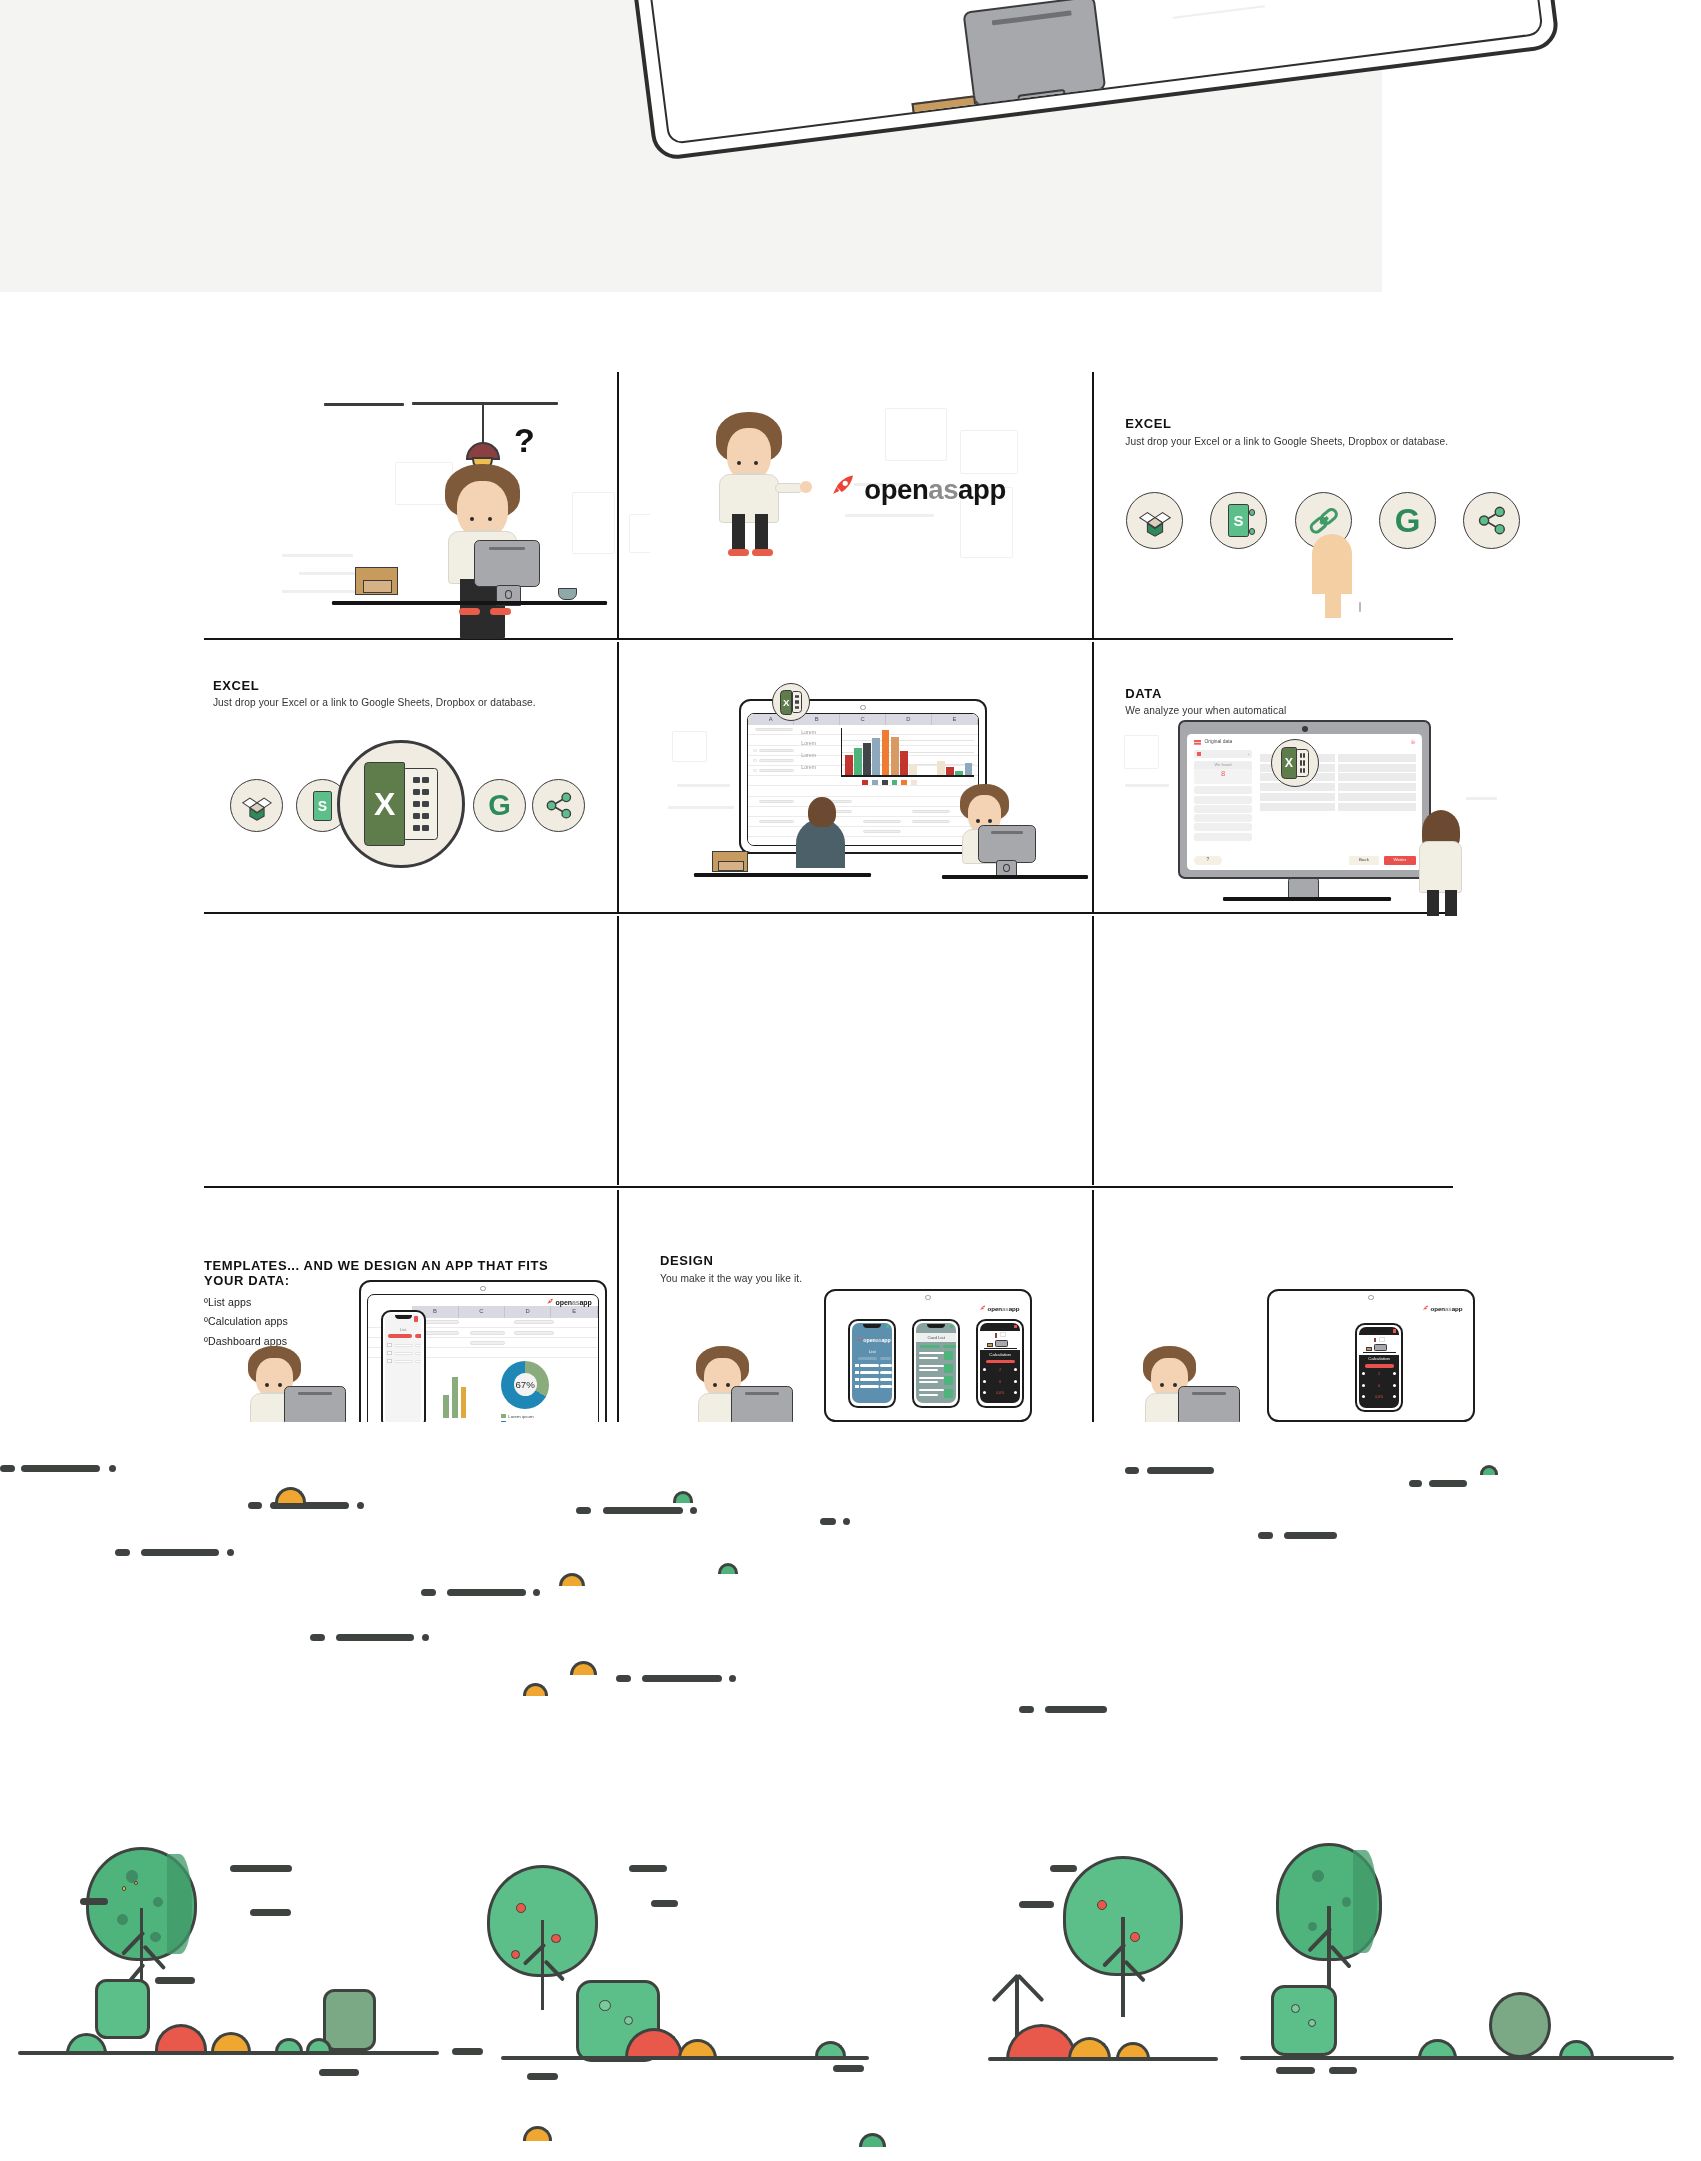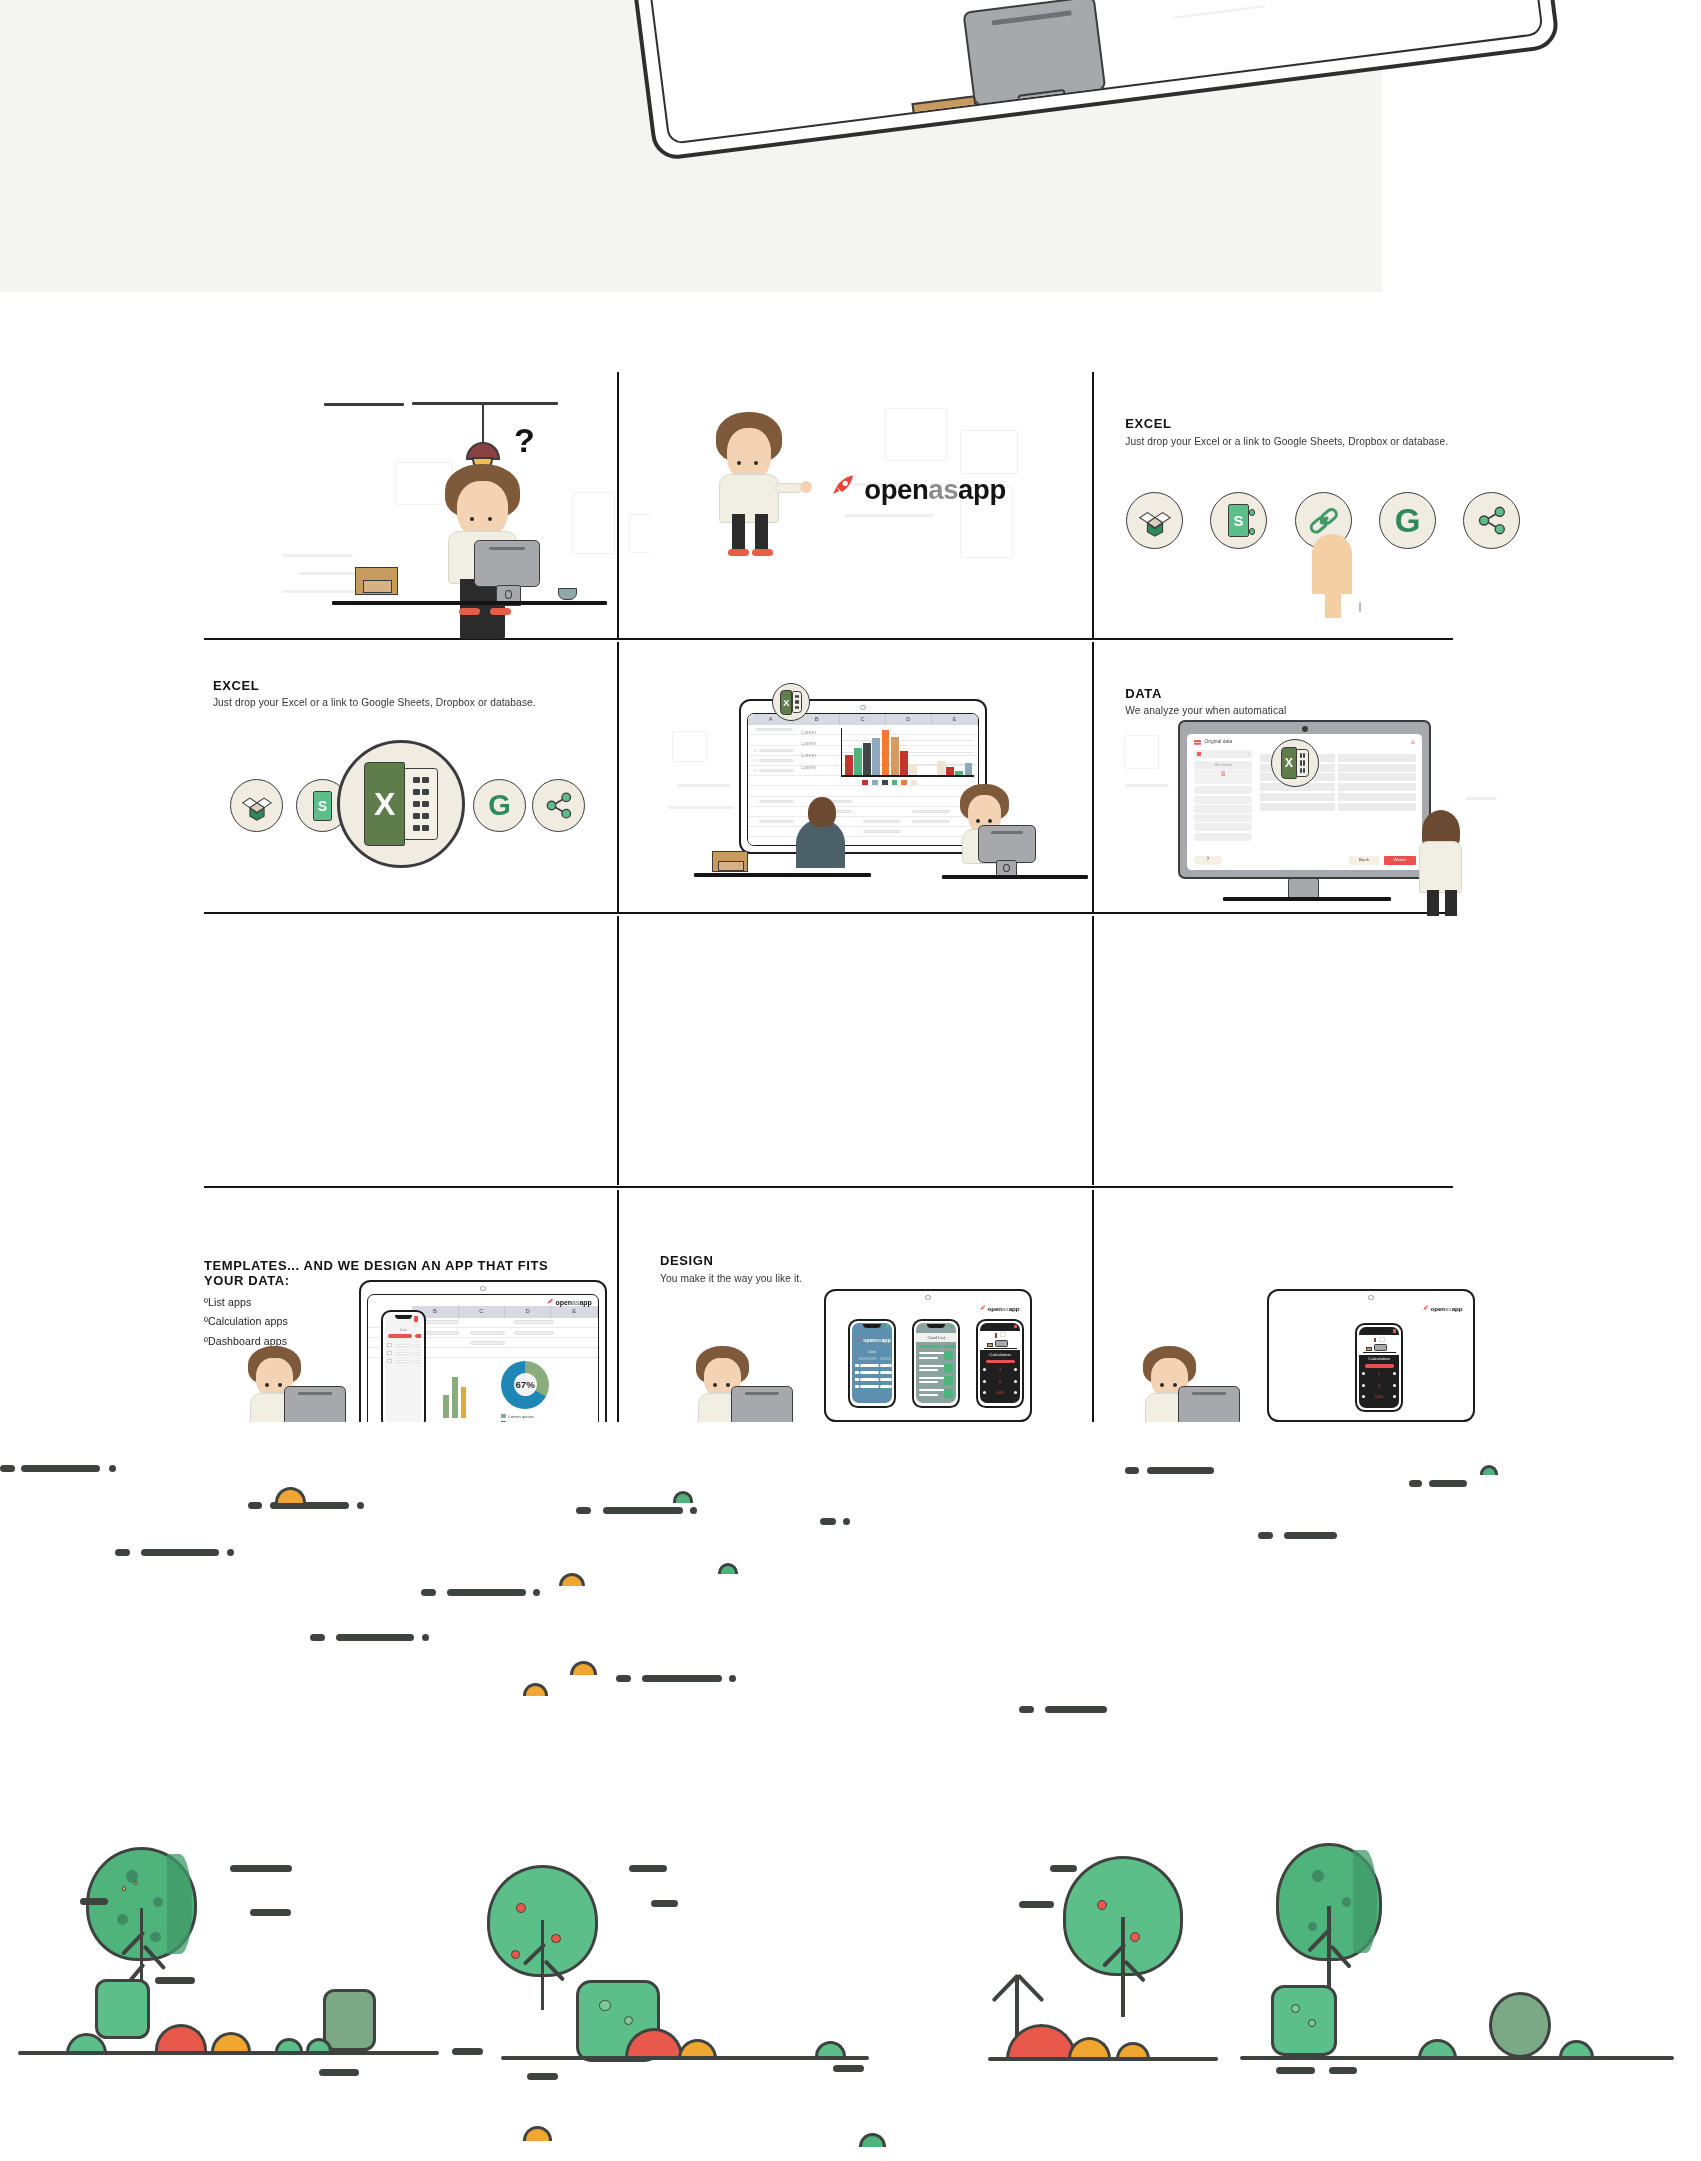--- a/index.html
+++ b/index.html
@@ -99,21 +99,21 @@
 
   
   .sheet{position:absolute;inset:0;background:#fff;}
   .sheet .hdr{position:absolute;left:0;right:0;top:0;height:11.5px;background:#d9d9e2;display:flex;}
   .sheet .hdr span{flex:1;border-right:0.4px solid #c4c4cf;text-align:center;font-size:5.8px;color:#4a4a55;line-height:11.5px;}
   .sheet .rw{position:absolute;left:0;right:0;height:10.2px;border-bottom:0.4px solid #eceaea;}
   .pillbar{position:absolute;height:3.5px;background:#f0efef;border:0.4px solid #e2e1e1;border-radius:2.2px;}
   .dotc{position:absolute;width:3.5px;height:3.5px;border:0.4px solid #dcdcdc;border-radius:50%;}
 
   
-  .donut{position:absolute;border-radius:50%;font-weight:bold;}
+  .donut{position:absolute;border-radius:50%;}
   .donut .hole{position:absolute;left:26%;top:26%;width:48%;height:48%;background:#f3f3f3;border-radius:50%;
     display:flex;align-items:center;justify-content:center;font-size:9.7px;color:#2b2b2b;}
 
   
   #land{position:absolute;left:0;top:1422px;width:1701px;height:739px;background:#fff;overflow:hidden;}
   .dash{position:absolute;height:7px;background:#3f4340;border-radius:3.5px;}
   .dot-s{position:absolute;width:7px;height:7px;background:#3f4340;border-radius:50%;}
   .tree-tall{position:absolute;}
   .tree-tall .crown{position:absolute;left:0;top:0;width:100%;height:78%;background:#4fb37c;border:3.5px solid #3f4340;border-radius:50% 50% 46% 46%;}
   .tree-tall .crown::after{content:"";position:absolute;right:2%;top:4%;width:24%;height:92%;background:#3f9a68;border-radius:0 50% 46% 0;opacity:.75;}

